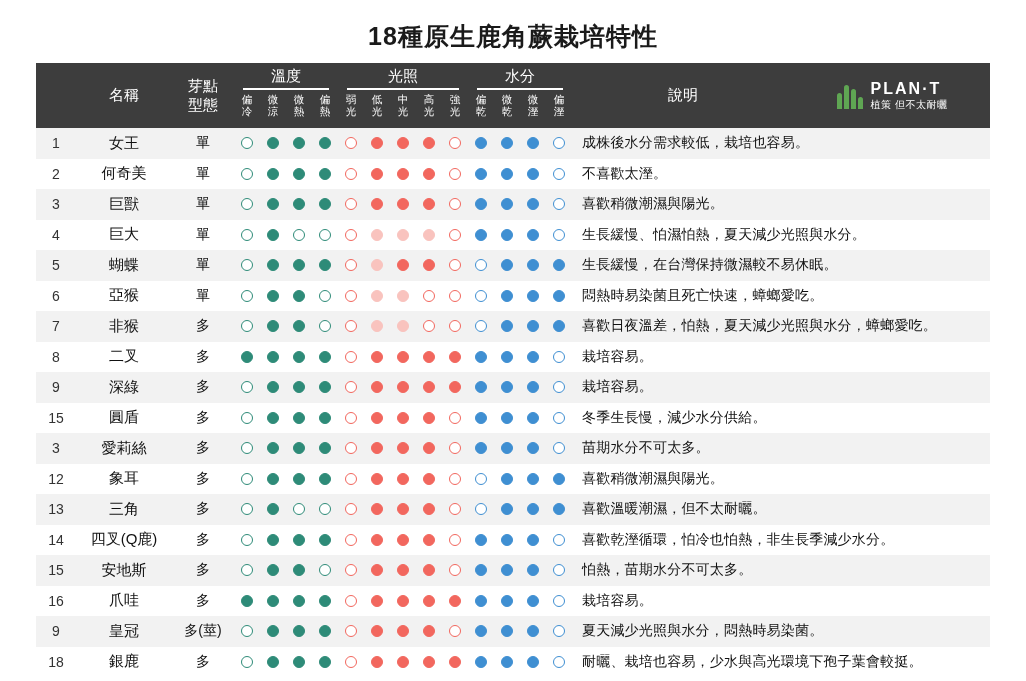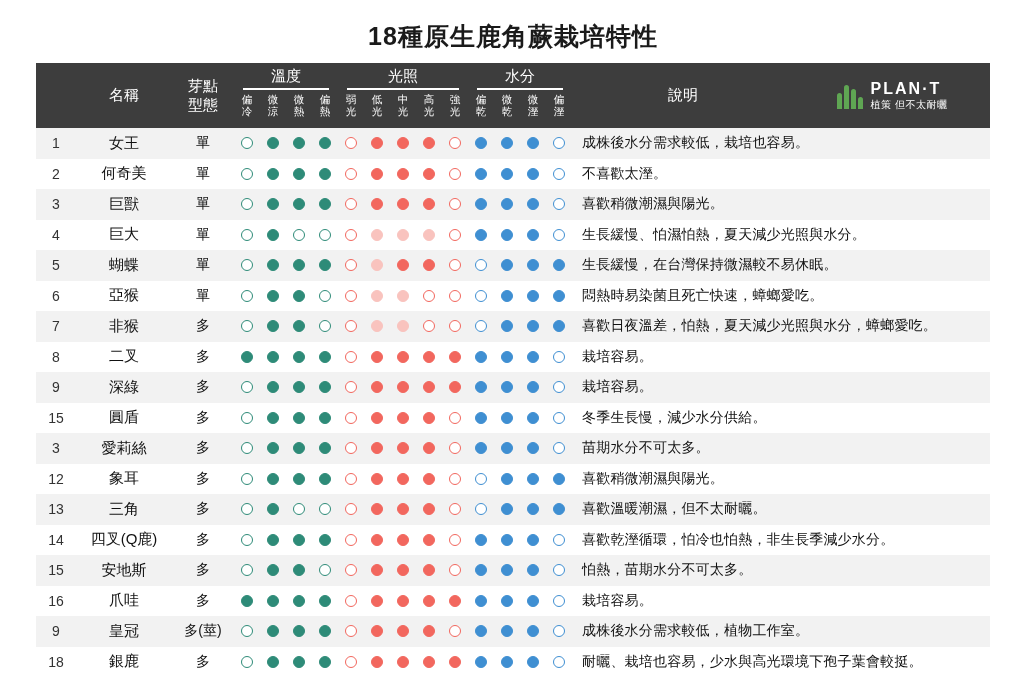--- a/index.html
+++ b/index.html
@@ -1264,21 +1264,21 @@
                 <span class="dot" style="background:#3f8fd2;border:1px solid #3f8fd2;"></span>
               </div>
               <div class="dot-slot">
                 <span class="dot" style="background:#3f8fd2;border:1px solid #3f8fd2;"></span>
               </div>
               <div class="dot-slot">
                 <span class="dot" style="background:#ffffff;border:1px solid #3f8fd2;"></span>
               </div>
             </div>
           </td>
-          <td class="desc" colspan="2">成株後水分需求較低，植物工作室。</td>
+          <td class="desc" colspan="2">夏天減少光照與水分，悶熱時易染菌。</td>
         </tr>
         <tr class="odd">
           <td class="idx">18</td>
           <td class="name">銀鹿</td>
           <td class="bud">多</td>
           <td class="dots">
             <div class="dots-row">
               <div class="dot-slot">
                 <span class="dot" style="background:#ffffff;border:1px solid #2e8b78;"></span>
               </div>

